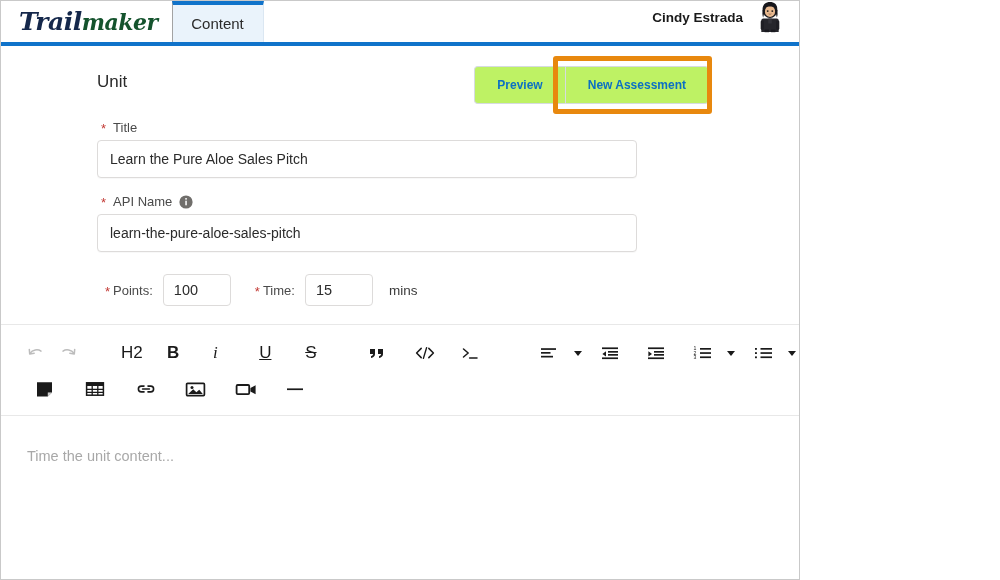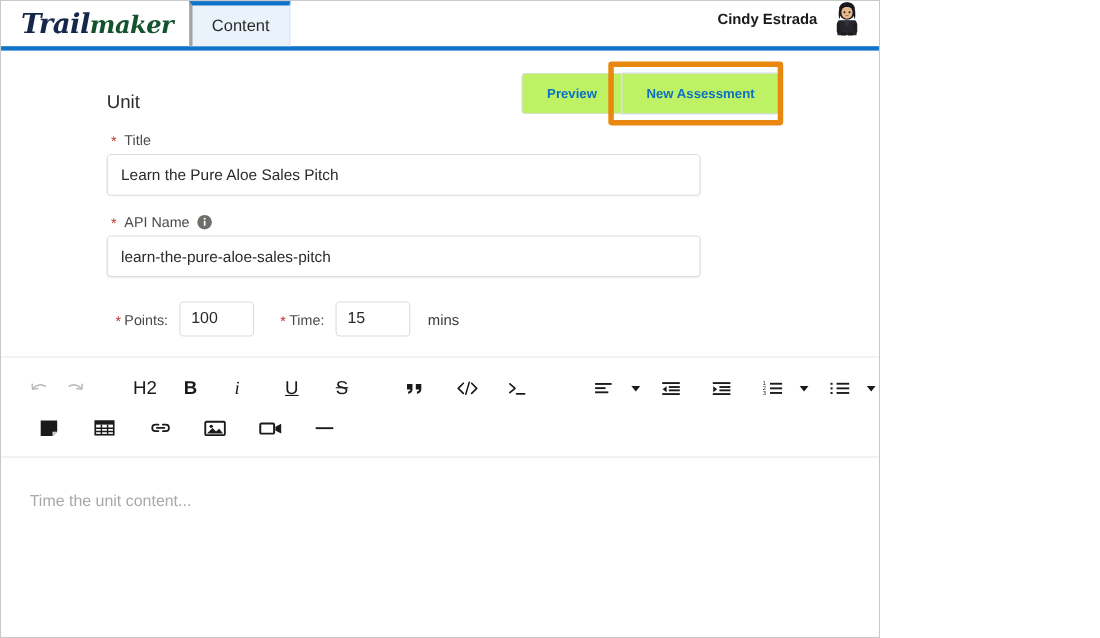--- a/index.html
+++ b/index.html
@@ -44,21 +44,21 @@
     font-weight: bold;
     font-style: italic;
     color: #14532d;
   }
   .tab {
     height: 41px;
     min-width: 92px;
     padding: 0 18px;
     background: #eaf3fb;
     border-top: 4px solid #1073ca;
-    border-left: 3px solid #a3a3a3;
+    border-left: 1px solid #a3a3a3;
     border-right: 1px solid #dbe7f2;
     display: flex;
     align-items: center;
     justify-content: center;
     font-size: 15px;
     color: #2b2b2b;
     cursor: pointer;
   }
   .user-area {
     margin-left: auto;
@@ -105,21 +105,20 @@
   }
   .row-top {
     display: flex;
     align-items: flex-start;
     padding: 0 22px 0 96px;
   }
   .unit-title {
     font-size: 17px;
     color: #2b2b2b;
     padding-top: 8px;
-    margin-top: 11px;
   }
   .btn-group {
     margin-left: auto;
     display: flex;
     position: relative;
     margin-right: 68px;
     margin-top: 2px;
   }
   .btn {
     height: 38px;

